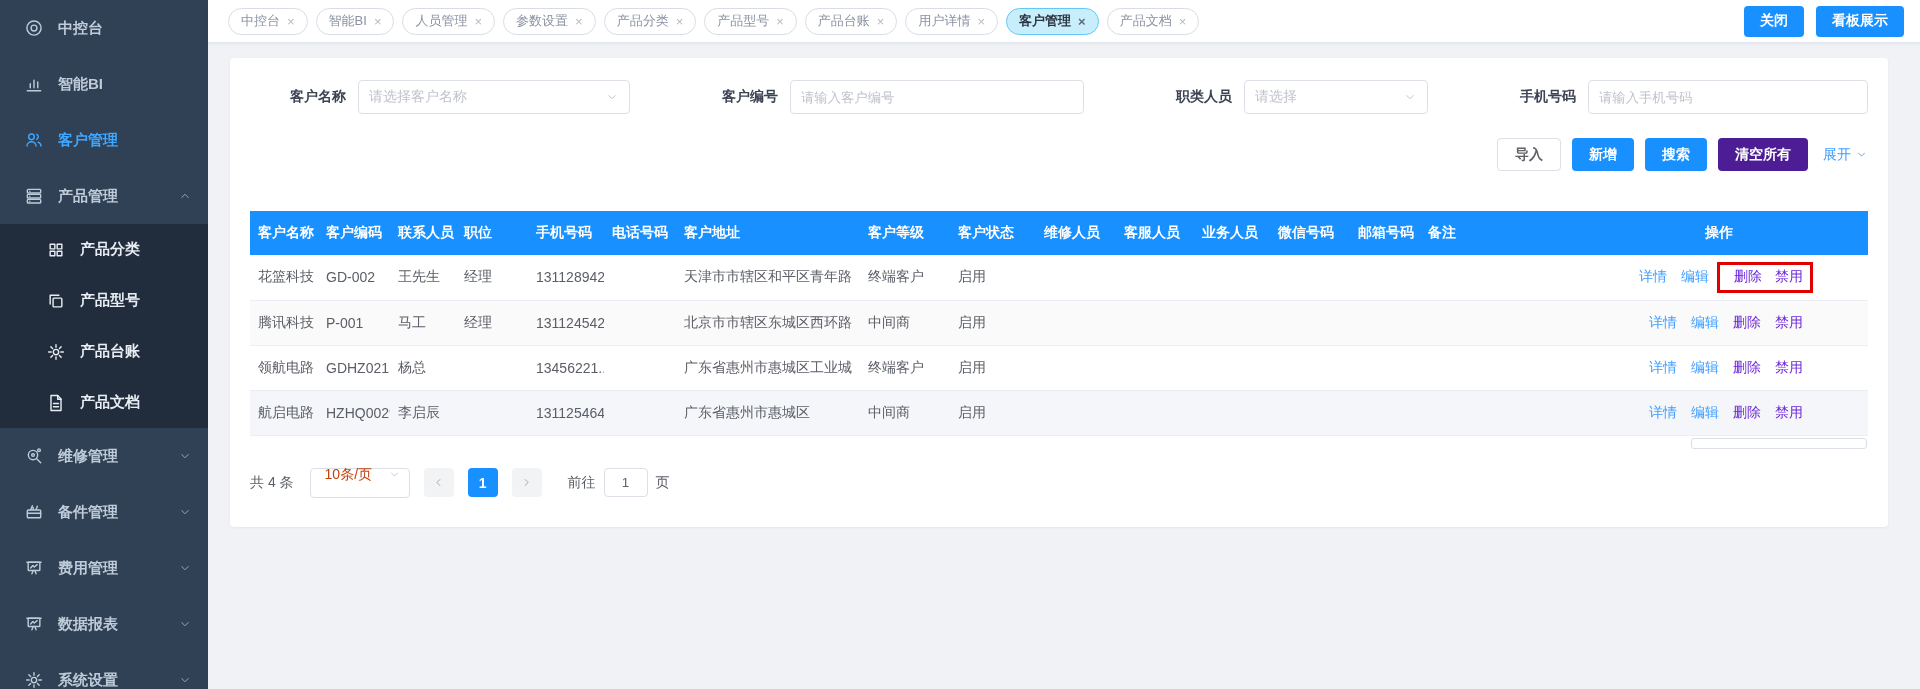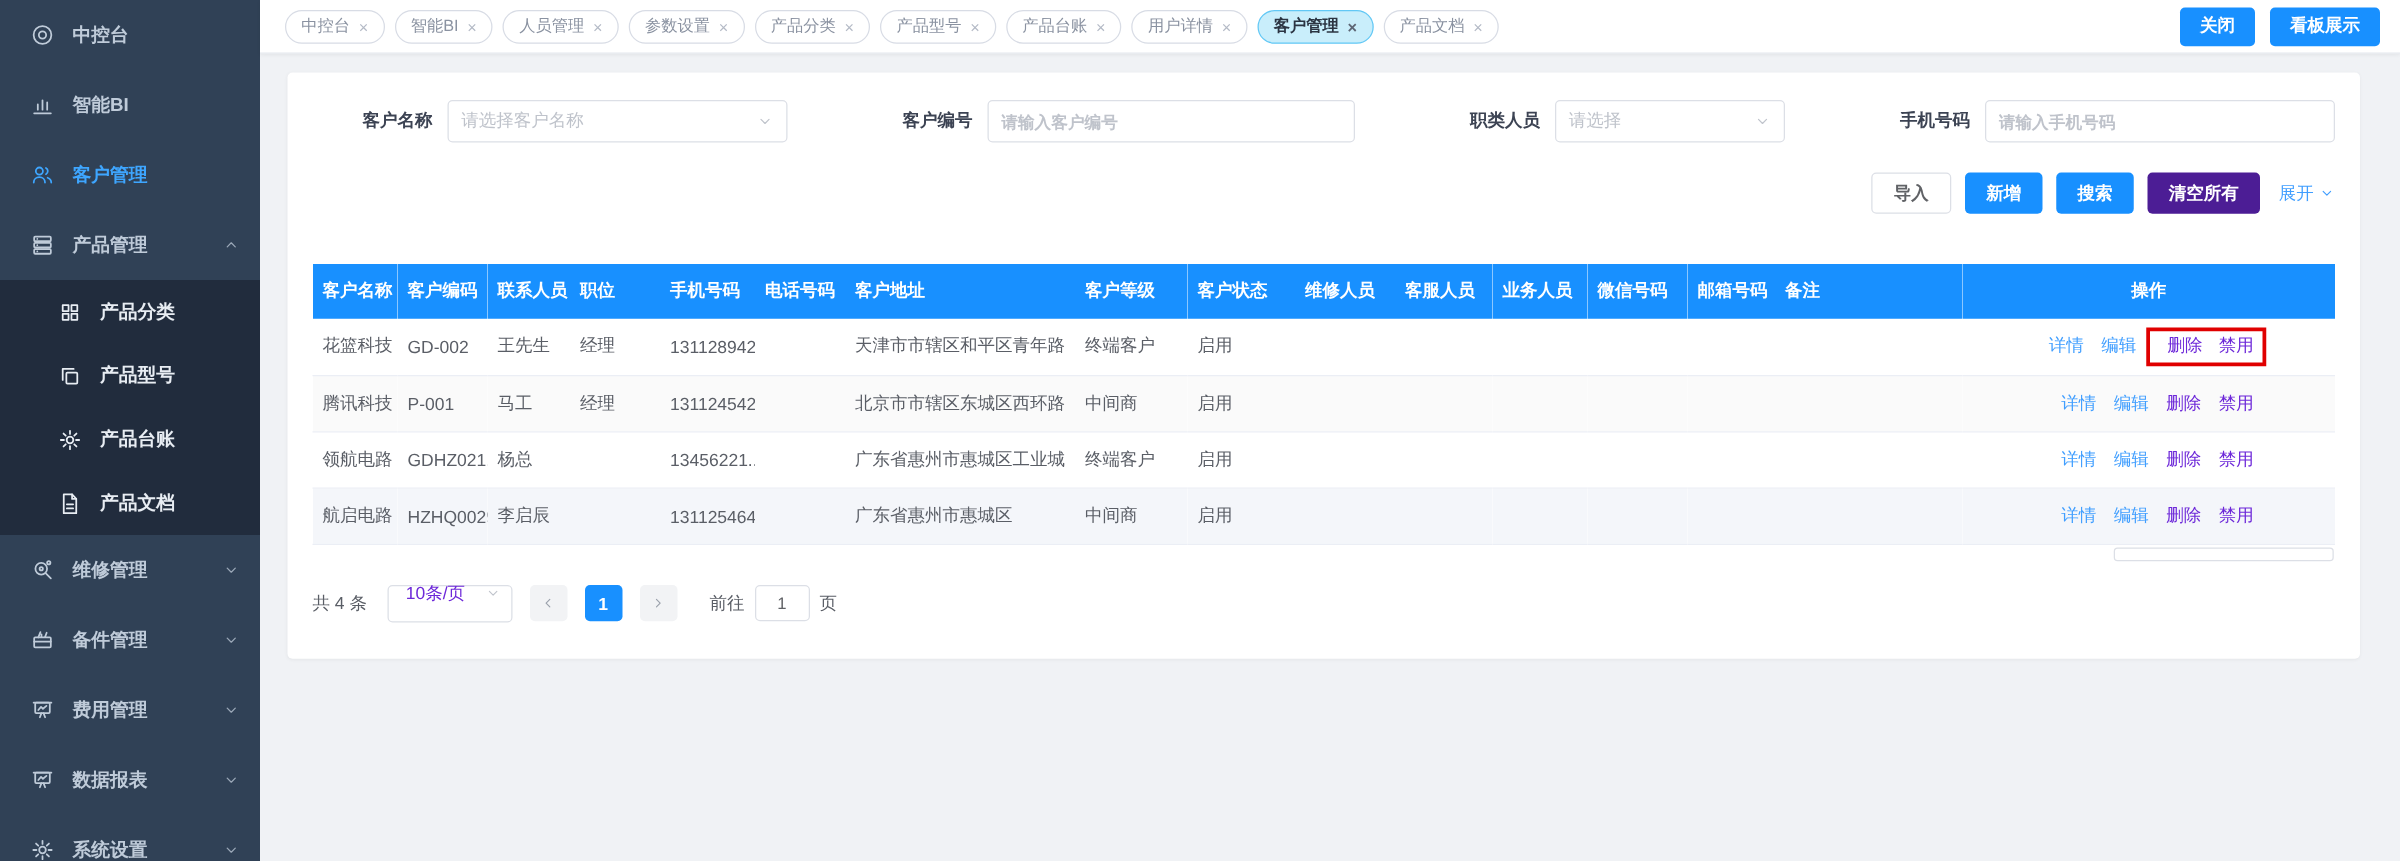--- a/index.html
+++ b/index.html
@@ -43,21 +43,21 @@
   .card { background:#fff; border-radius:4px; box-shadow:0 1px 3px rgba(0,0,0,.05); padding:22px 20px 20px 20px; height:469px; }
 
   
   .filters { display:flex; justify-content:space-between; padding-left:40px; margin-bottom:24px; }
   .f-group { display:flex; align-items:center; }
   .f-label { font-weight:700; color:#3c4353; margin-right:12px; white-space:nowrap; }
   .f-control { height:34px; border:1px solid #dcdfe6; border-radius:4px; background:#fff;
                display:flex; align-items:center; padding:16px 10px; color:#bfc3cb; }
   .f-select { justify-content:space-between; cursor:pointer; }
   .f-select .chev { width:14px; height:14px; color:#c0c4cc; }
-  input.f-input { outline:none;font-weight:bold; }
+  input.f-input { outline:none; }
   input.f-input::placeholder { color:#bfc3cb; }
 
   
   .actions-row { display:flex; justify-content:flex-end; align-items:center; gap:11px; margin-bottom:40px; }
   .actions-row .btn { height:33px; padding:0 17px; font-weight:700;text-align:right; }
   .expand-link { color:#409eff; display:flex; align-items:center; gap:4px; cursor:pointer; margin-left:4px; font-weight:400; }
   .expand-link .chev { width:13px; height:13px; }
 
   
   table.grid { width:100%; border-collapse:collapse; table-layout:fixed; }
@@ -72,21 +72,21 @@
   .op a.danger { color:#6d28d9; }
   .red-annotation { display:inline-block; border:3px solid #e00000; padding:3px 7px 4px 1px; margin-left:8px; }
   .red-annotation a { margin-left:13px; }
   .hscroll { height:16px; display:flex; justify-content:flex-end; align-items:center; padding-right:1px; }
   .hscroll .thumb { width:176px; height:11px; background:#fff; border:1px solid #dcdfe6; border-radius:3px; }
 
   
   .pager { display:flex; align-items:center; margin-top:16px; gap:8px; color:#5a5e66; }
   .pg-total { margin-right:8px; }
   .pg-size { width:100px; height:30px; border:1px solid #dcdfe6; border-radius:4px; display:flex;
-             align-items:center; justify-content:space-between; padding:0 8px 16px 14px; color:#6d28d9; cursor:pointer; }
+             align-items:center; justify-content:space-between; padding:0 8px 16px 14px; color:#c2410c; cursor:pointer; }
   .pg-size .chev { width:13px; height:13px; color:#c0c4cc; }
   .pg-btn { width:30px; height:29px; background:#f2f3f5; border-radius:4px; display:flex; align-items:center;
             justify-content:center; color:#9aa0ab; cursor:pointer; margin-left:6px; }
   .pg-btn .chev { width:13px; height:13px; }
   .pg-num { width:30px; height:29px; background:#1890ff; border-radius:4px; color:#fff; font-weight:700;
             display:flex; align-items:center; justify-content:center; margin-left:6px; cursor:pointer; }
   .pg-goto { display:flex; align-items:center; gap:8px; margin-left:18px; }
   .pg-goto input { width:44px; height:29px; border:1px solid #dcdfe6; border-radius:4px; text-align:center;
                    color:#606266; outline:none; }
 </style>

